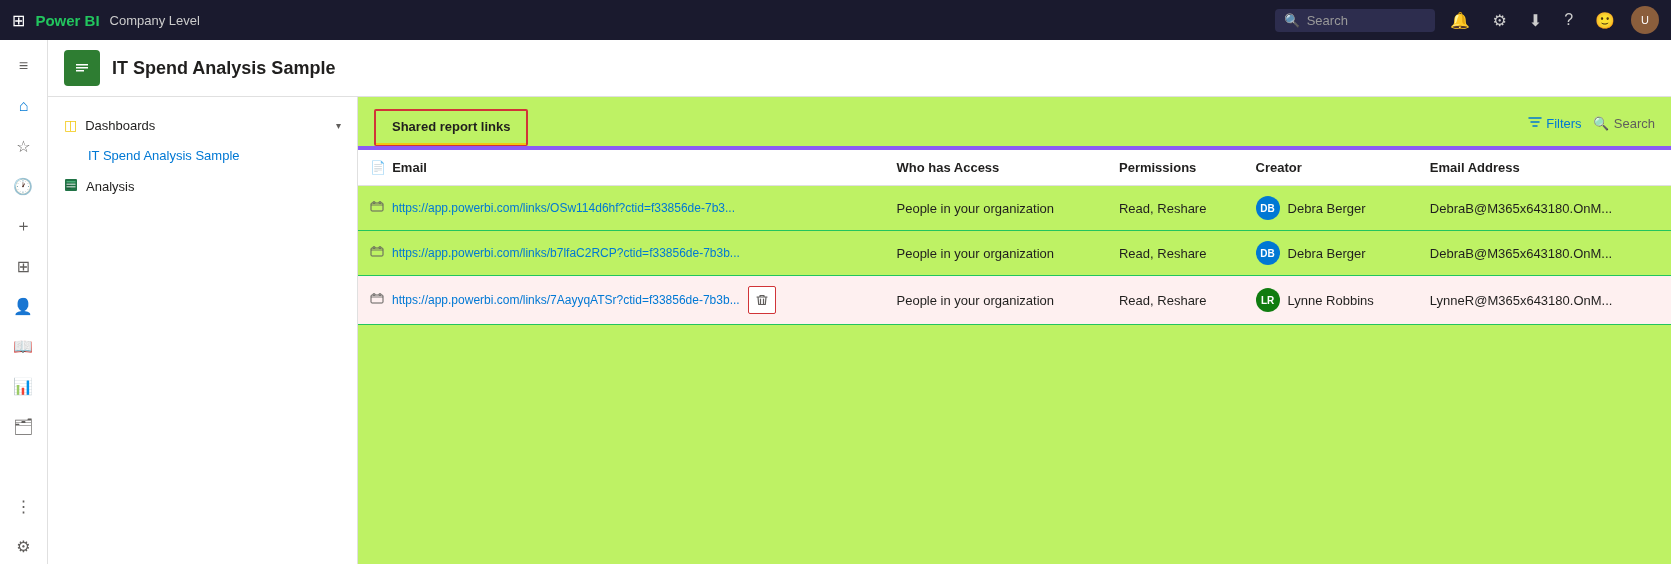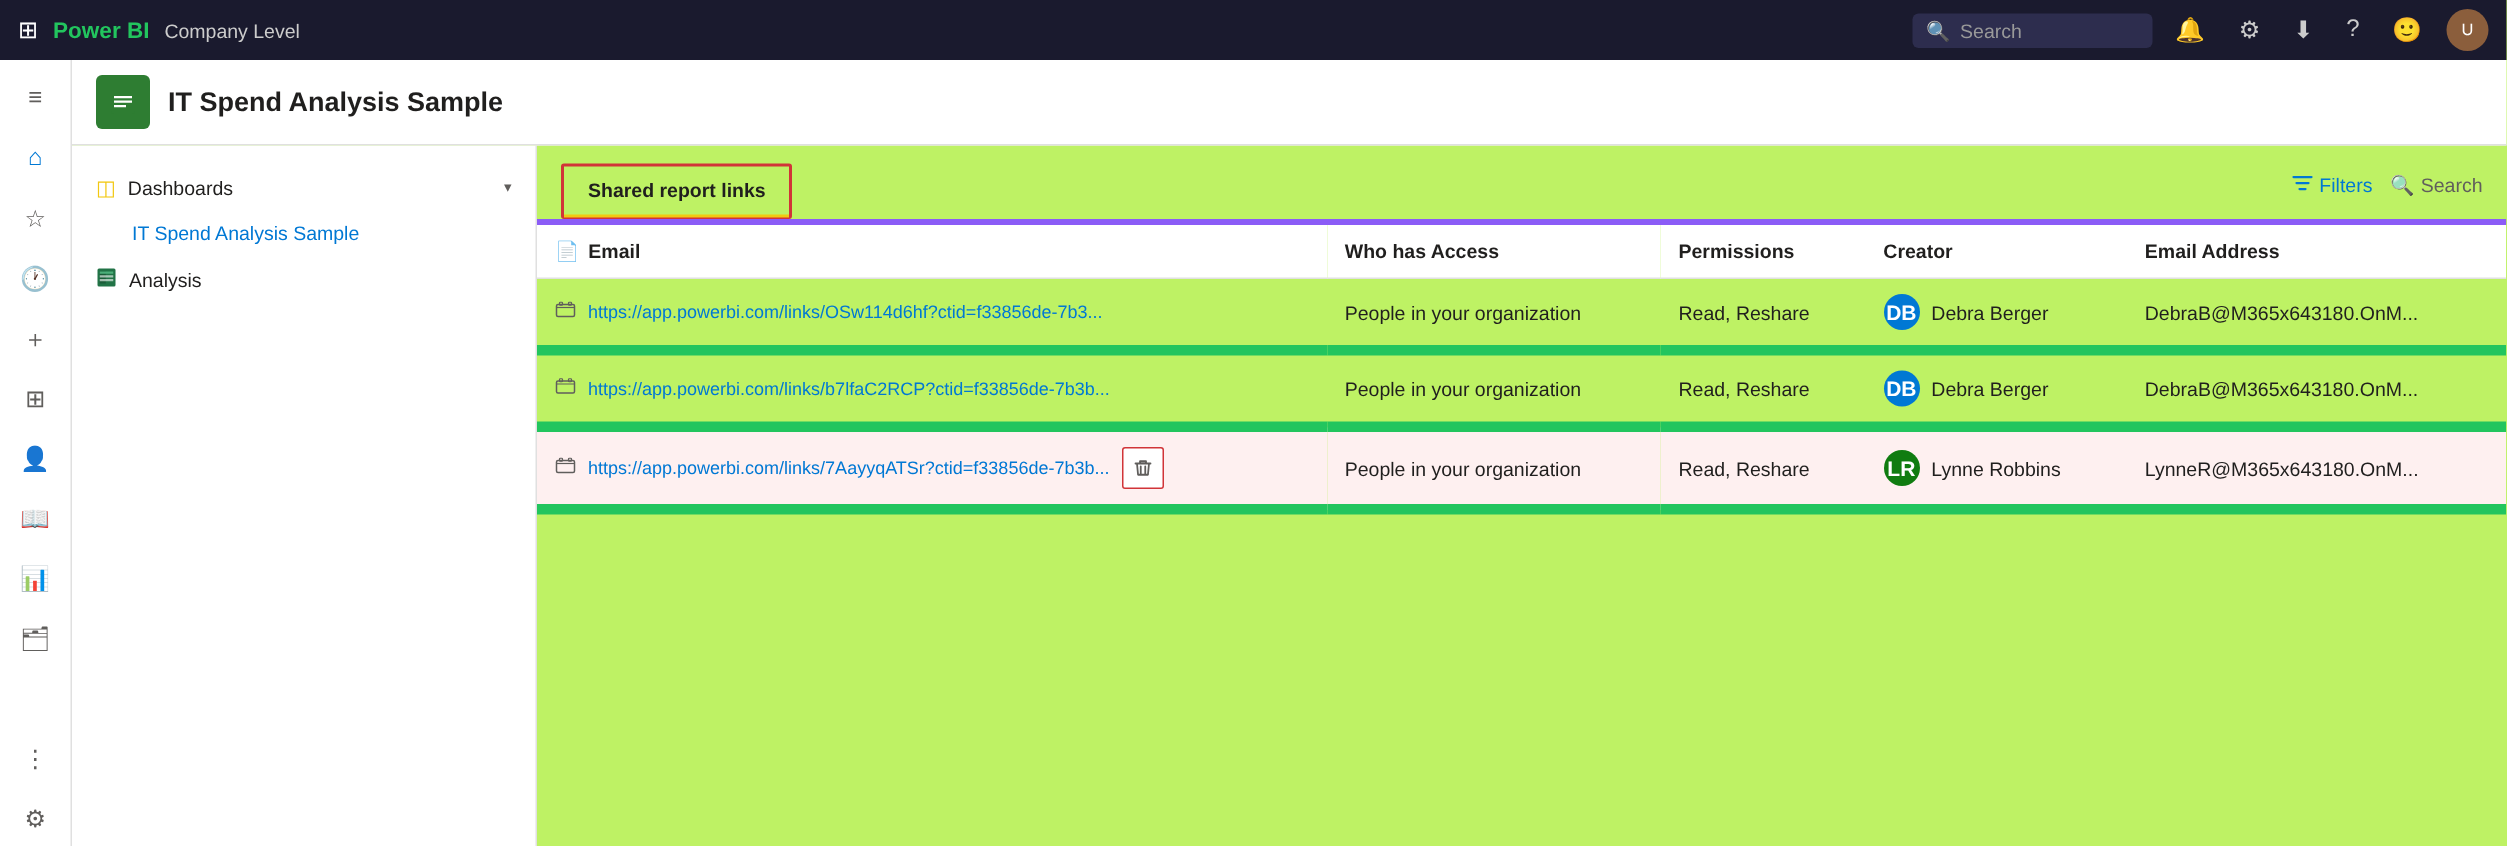--- a/index.html
+++ b/index.html
@@ -130,31 +130,31 @@
     }
 
     
     .table-area { flex: 1; overflow-y: auto; padding: 0; }
     table { width: 100%; border-collapse: collapse; font-size: 13px; }
     thead tr { border-bottom: 1px solid #e0e0e0; }
     thead th {
       text-align: left; padding: 10px 12px;
       font-weight: 600; color: #201f1e; font-size: 13px; background: #fff;
     }
-    tbody tr { border-bottom: 7px solid #22c55e; }
+    tbody tr { border-bottom: 1px solid #22c55e; }
     tbody tr.highlighted { background: #fef0f0; }
     tbody td { padding: 10px 12px; color: #201f1e; vertical-align: middle; }
     .link-cell { display: flex; align-items: center; gap: 8px; }
     .link-icon { color: #605e5c; font-size: 13px; }
     .link-text { color: #0078d4; font-size: 12px; }
     .creator-cell { display: flex; align-items: center; gap: 8px; }
     .creator-avatar {
       width: 24px; height: 24px; border-radius: 50%;
       background: #0078d4; display: flex; align-items: center;
-      justify-content: center; color: #fff; font-size: 14px; font-weight: 600;
+      justify-content: center; color: #fff; font-size: 10px; font-weight: 600;
     }
     .creator-avatar.green { background: #107c10; }
     .delete-btn {
       border: 1px solid #d13438; background: #fff; width: 28px; height: 28px;
       display: flex; align-items: center; justify-content: center;
       cursor: pointer; color: #605e5c; font-size: 13px; border-radius: 2px;
     }
     .th-links-col { display: flex; align-items: center; gap: 6px; }
   </style>
 </head>

